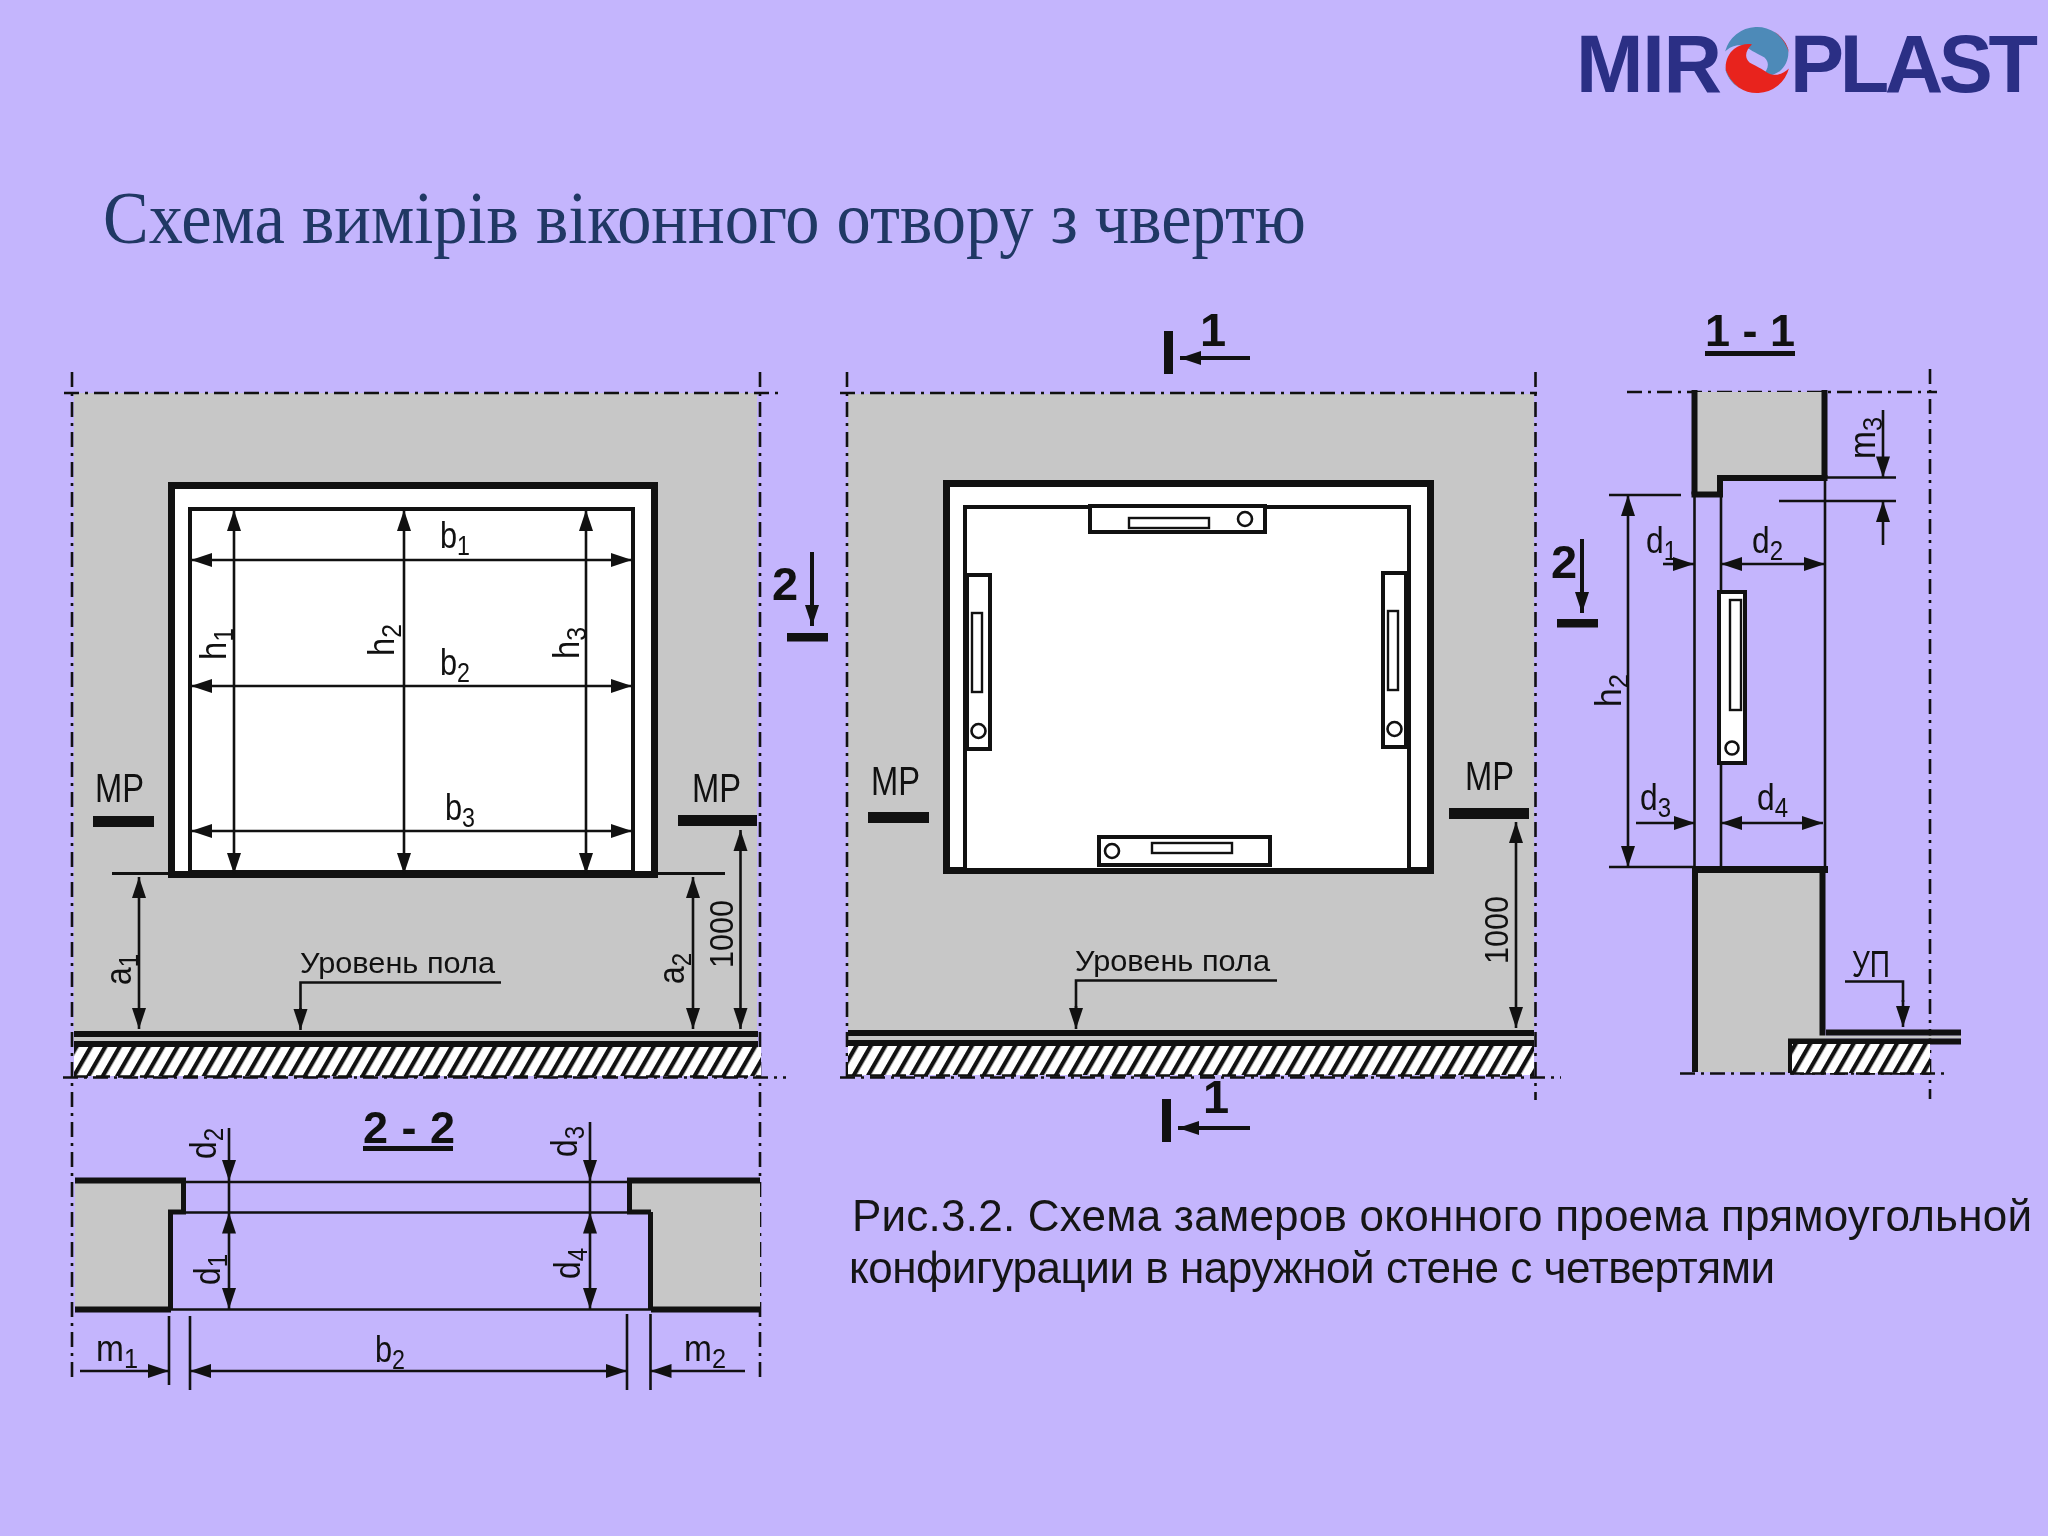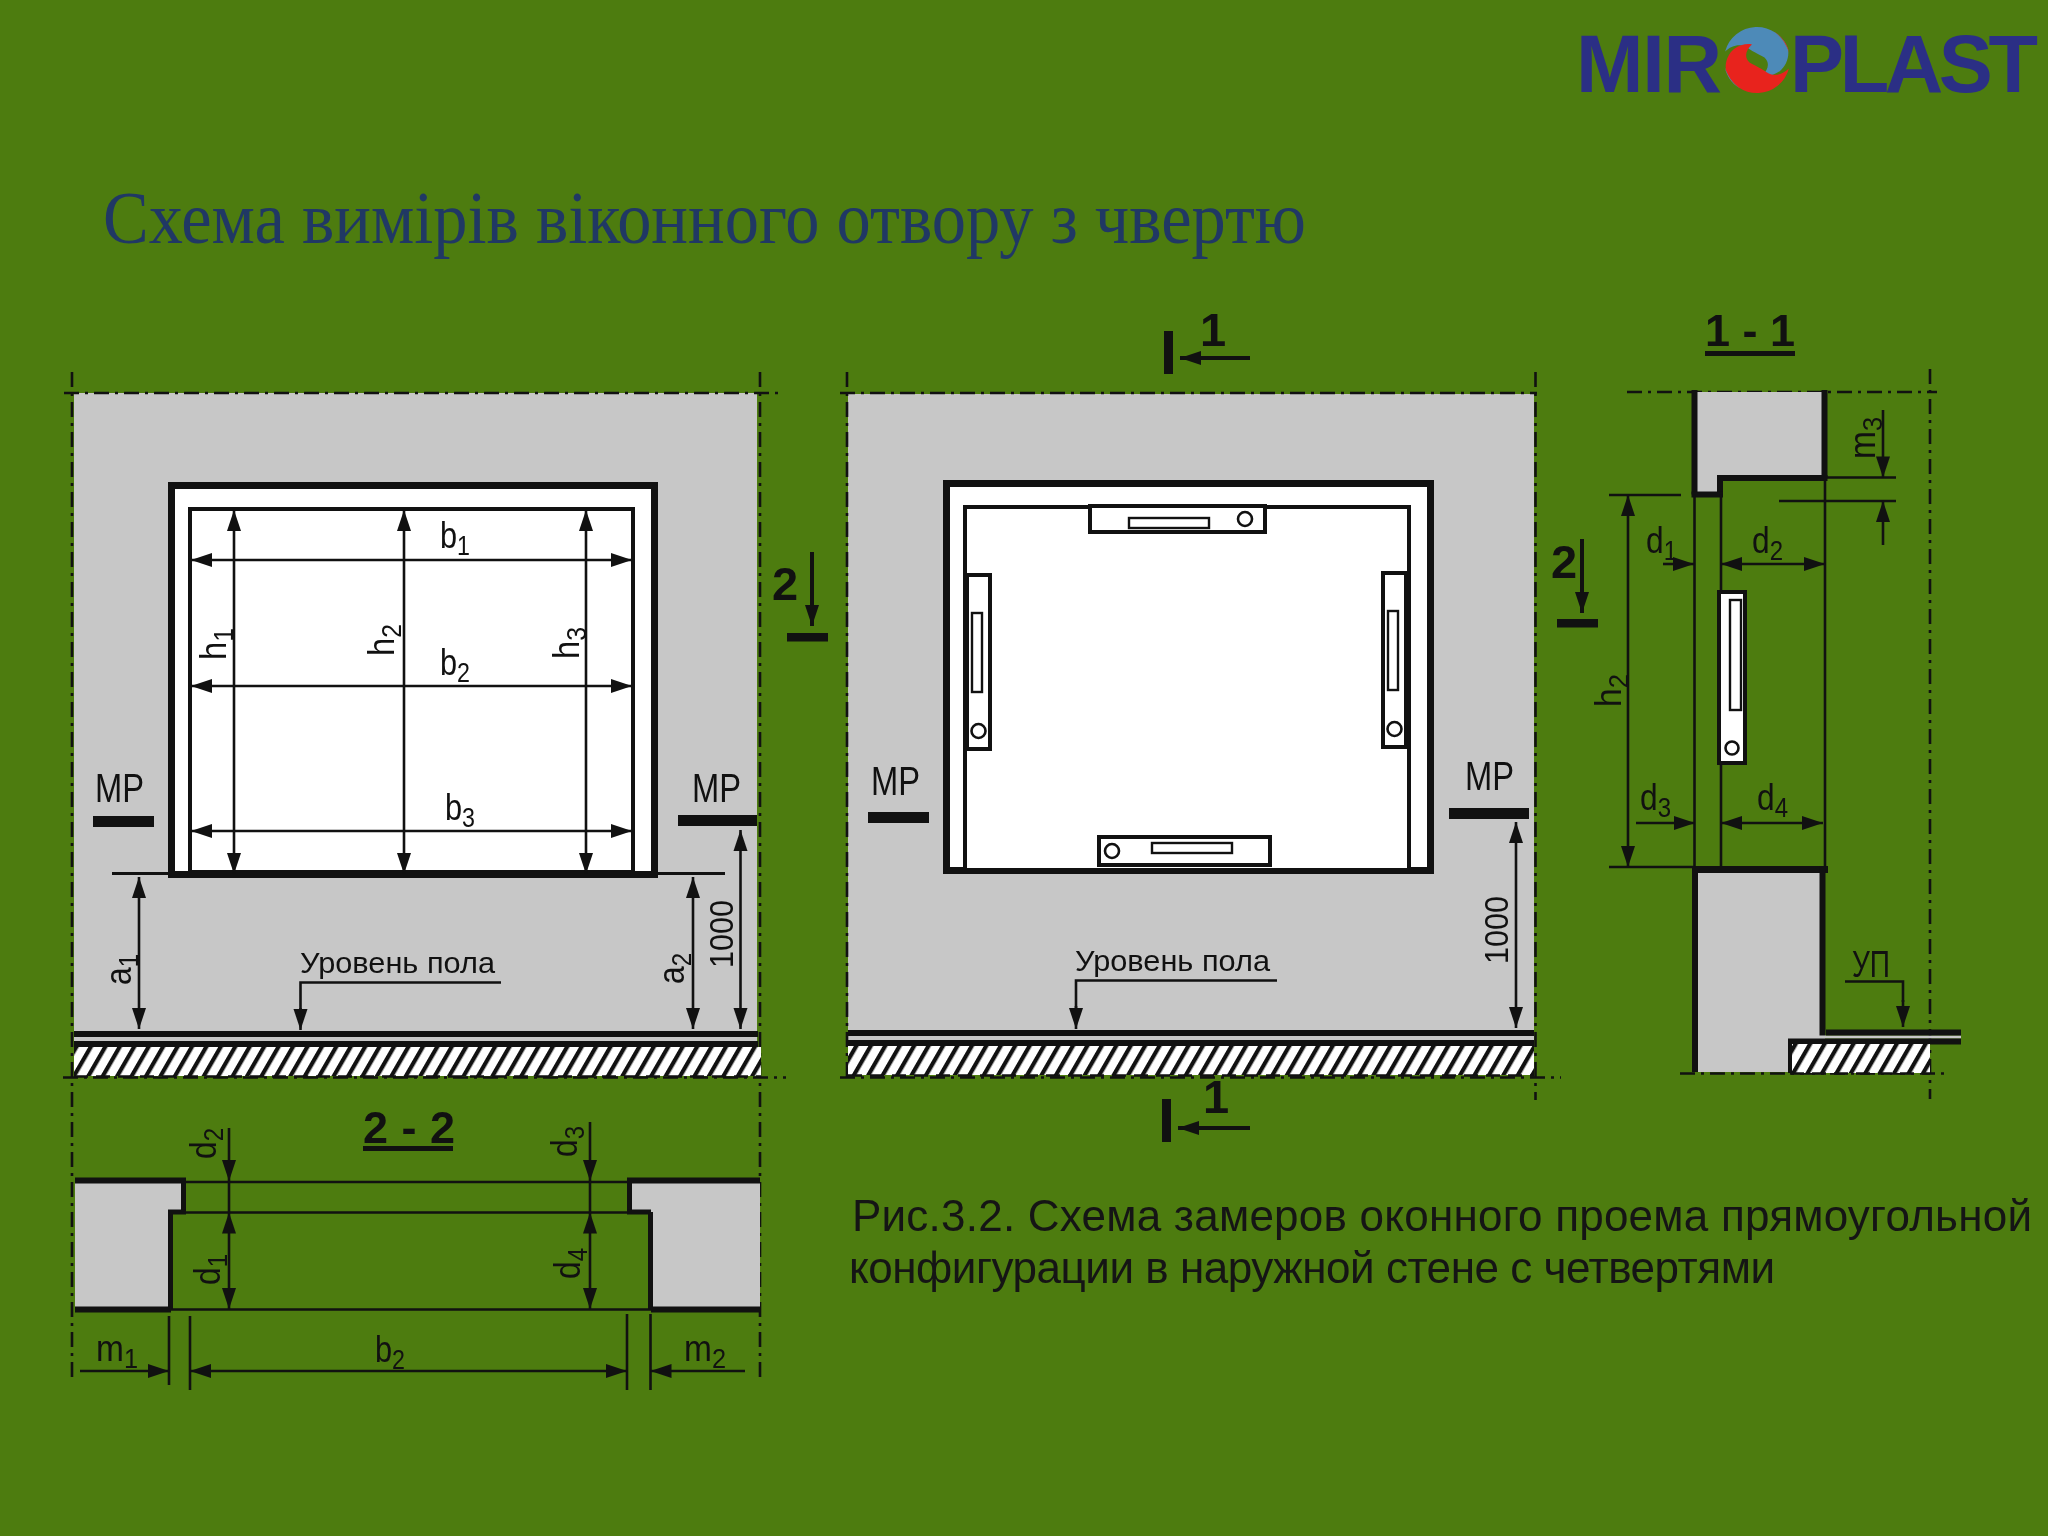--- a/index.html
+++ b/index.html
@@ -1,16 +1,16 @@
 <!DOCTYPE html>
 <html><head>
 <meta charset="utf-8">
 <style>
   html,body{margin:0;padding:0;background:#ffffff;}
-  .page{position:relative;width:2048px;height:1536px;background:#4d7c0f;overflow:hidden;
+  .page{position:relative;width:2048px;height:1536px;background:#c4b5fd;overflow:hidden;
         font-family:"Liberation Sans", sans-serif;}
   svg{position:absolute;left:0;top:0;}
 </style>
 </head>
 <body>
 <div class="page">
 <svg width="2048" height="1536" viewBox="0 0 2048 1536">
 <defs>
   <marker id="A" markerUnits="userSpaceOnUse" markerWidth="26" markerHeight="18" refX="0" refY="0" orient="auto" overflow="visible">
     <path d="M0,0 L-21,7 L-21,-7 Z" fill="#111"></path>

